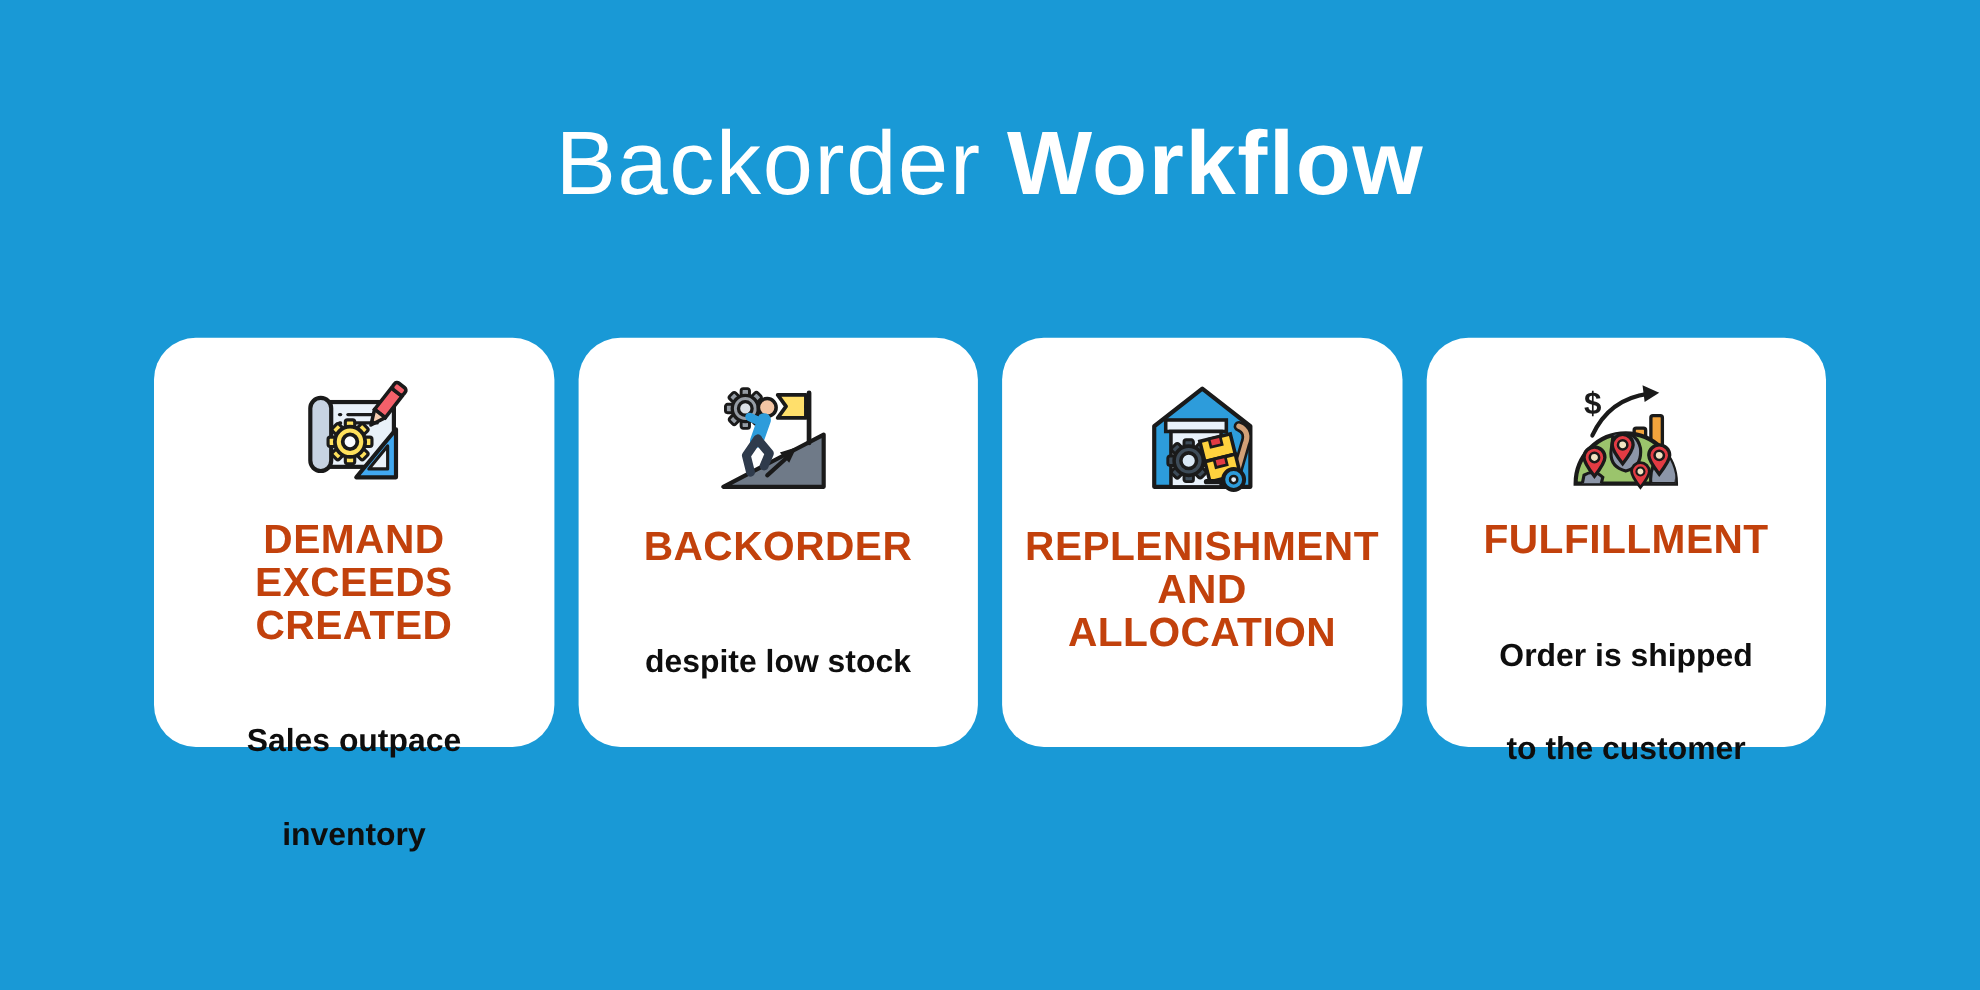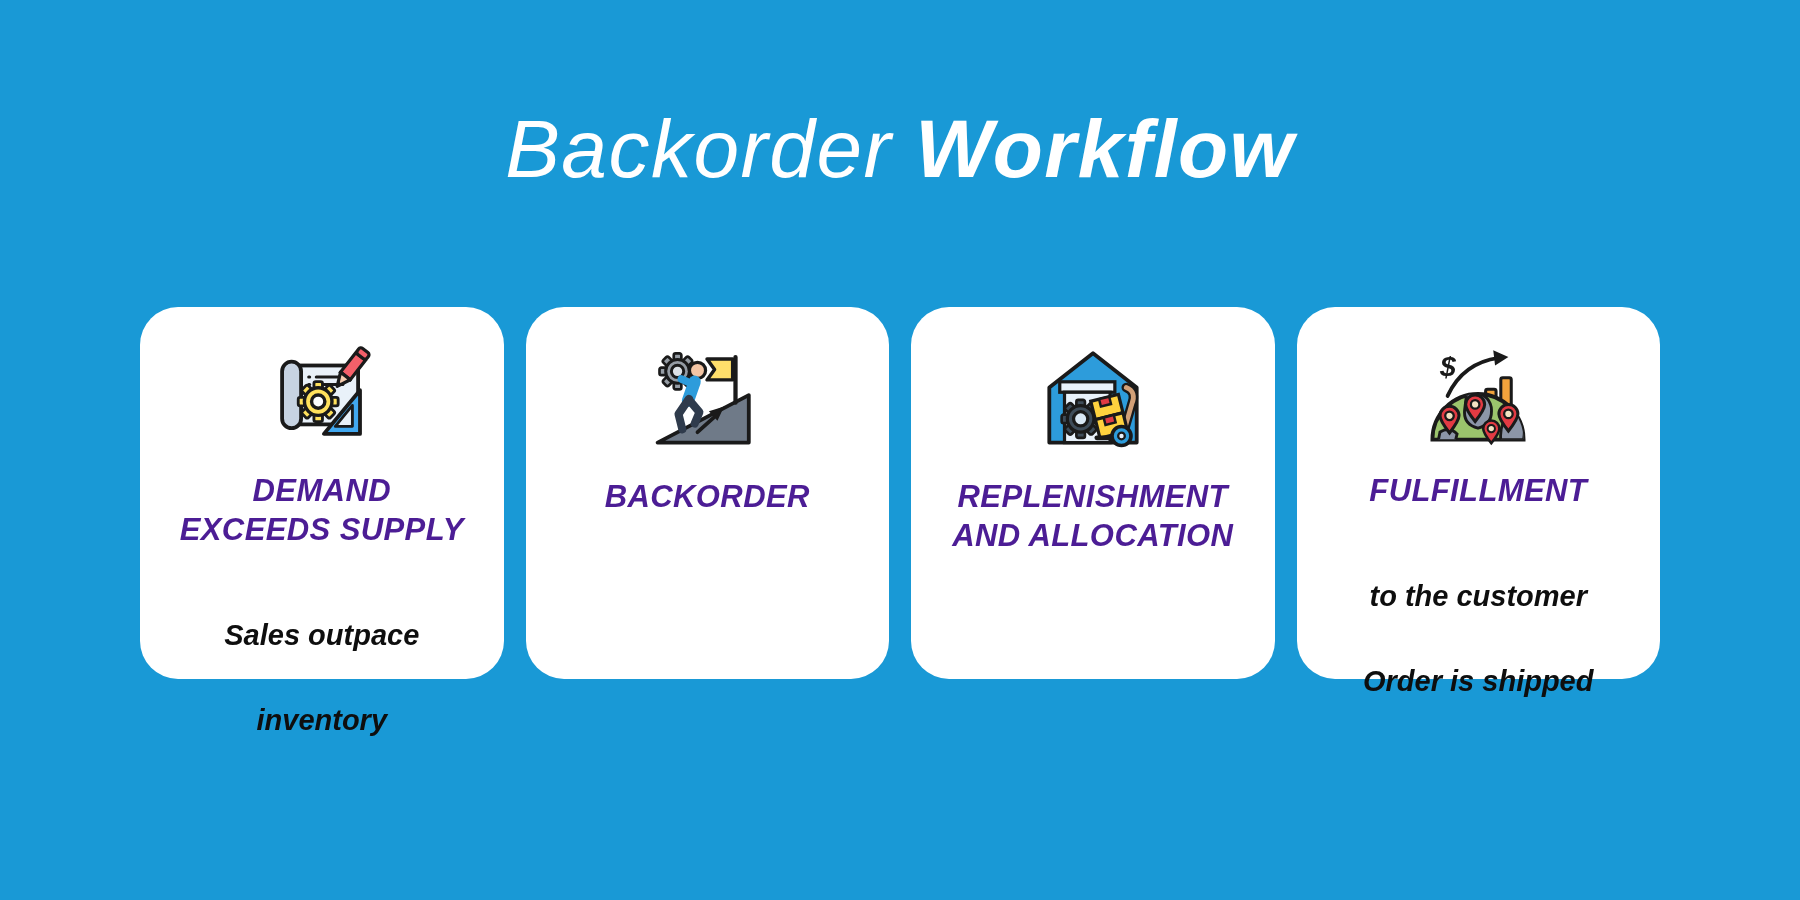--- a/index.html
+++ b/index.html
@@ -2,21 +2,21 @@
 <html><head>
 <meta charset="utf-8">
 <style>
   html, body {
     margin: 0; padding: 0;
     width: 1800px; height: 900px;
     background: #1999D6;
     font-family: "Liberation Sans", "DejaVu Sans", sans-serif;
     overflow: hidden;
   }
-  .stage { position: relative; width: 1800px; height: 900px; font-style: italic; }
+  .stage { position: relative; width: 1800px; height: 900px; }
 
   .title {
     position: absolute;
     top: 104px; left: 0; right: 0;
     text-align: center;
     color: #FFFFFF;
     font-size: 82px;
     letter-spacing: 1.5px;
     line-height: 1.1;
     white-space: nowrap;
@@ -43,23 +43,23 @@
     text-align: center;
   }
   .icon-wrap {
     height: 120px; width: 120px;
     display: flex; align-items: center; justify-content: center;
     margin-bottom: 20px;
   }
   .icon-wrap svg { width: 114px; height: 114px; }
 
   .card-title {
-    color: #4c1d95;
+    color: #c2410c;
     font-weight: 700;
-    font-size: 31px;
+    font-size: 37px;
     line-height: 39px;
     letter-spacing: 0.4px;
   }
   .card-title span { display: block; }
 
   .card-desc {
     margin-top: 20px;
     color: #0E0E0E;
     font-weight: 700;
     font-size: 29px;
@@ -108,21 +108,21 @@
           <g transform="translate(76,52) rotate(38)">
             <rect x="-6.5" y="-40" width="13" height="26" fill="#F4606A" stroke="#1A1A1A" stroke-width="3.4"></rect>
             <rect x="-6.5" y="-48" width="13" height="8" rx="3" fill="#F4606A" stroke="#1A1A1A" stroke-width="3.4"></rect>
             <path d="M-6.5 -14 L0 0 L6.5 -14 Z" fill="#F7CDB0" stroke="#1A1A1A" stroke-width="3.4" stroke-linejoin="round"></path>
             <path d="M-2.2 -5 L0 0 L2.2 -5 Z" fill="#1A1A1A"></path>
           </g>
         </svg>
       </div>
       <div class="card-title">
         <span>DEMAND</span>
-        <span>EXCEEDS SUPPLY</span>
+        <span>EXCEEDS CREATED</span>
       </div>
       <div class="card-desc">
         <span>Sales outpace</span>
         <span>inventory</span>
       </div>
     </div>
 
     <div class="card">
       <div class="icon-wrap">
         <svg viewBox="0 0 120 120">
@@ -149,20 +149,21 @@
           <path d="M46 47 L33 41" stroke="#2D9CDB" stroke-width="8" stroke-linecap="round" fill="none"></path>
           <path d="M47 44 L40 64" stroke="#2D9CDB" stroke-width="13" stroke-linecap="round" fill="none"></path>
           <path d="M41 62 L30 78 L34 94" stroke="#2F3B4C" stroke-width="8.5" stroke-linecap="round" stroke-linejoin="round" fill="none"></path>
           <path d="M42 64 L52 76 L47 88" stroke="#2F3B4C" stroke-width="8.5" stroke-linecap="round" stroke-linejoin="round" fill="none"></path>
         </svg>
       </div>
       <div class="card-title">
         <span>BACKORDER</span>
       </div>
       <div class="card-desc">
+        <span>despite low stock</span>
       </div>
     </div>
 
     <div class="card">
       <div class="icon-wrap">
         <svg viewBox="0 0 120 120">
           <path d="M14 50 L60 14 L106 50 L106 108 L14 108 Z" fill="#2D9CDB" stroke="#1A1A1A" stroke-width="4" stroke-linejoin="round"></path>
           <rect x="25" y="44" width="58" height="11" fill="#E9F2FB" stroke="#1A1A1A" stroke-width="3.4"></rect>
           <rect x="30" y="55" width="48" height="53" fill="#E9F2FB" stroke="#1A1A1A" stroke-width="3.4"></rect>
           <g transform="translate(47,83)">
@@ -236,19 +237,19 @@
           <g transform="translate(74,99) scale(0.85)">
             <path d="M0 15 C-7 6 -10 1 -10 -3 A10 10 0 1 1 10 -3 C10 1 7 6 0 15 Z" fill="#E23B43" stroke="#1A1A1A" stroke-width="3.2"></path>
             <circle cy="-3" r="4.5" fill="#F2E3C2" stroke="#1A1A1A" stroke-width="2.4"></circle>
           </g>
         </svg>
       </div>
       <div class="card-title">
         <span>FULFILLMENT</span>
       </div>
       <div class="card-desc">
+        <span>Order is shipped</span>
         <span>to the customer</span>
-        <span>Order is shipped</span>
       </div>
     </div>
 
   </div>
 </div>
 
 </body></html>

